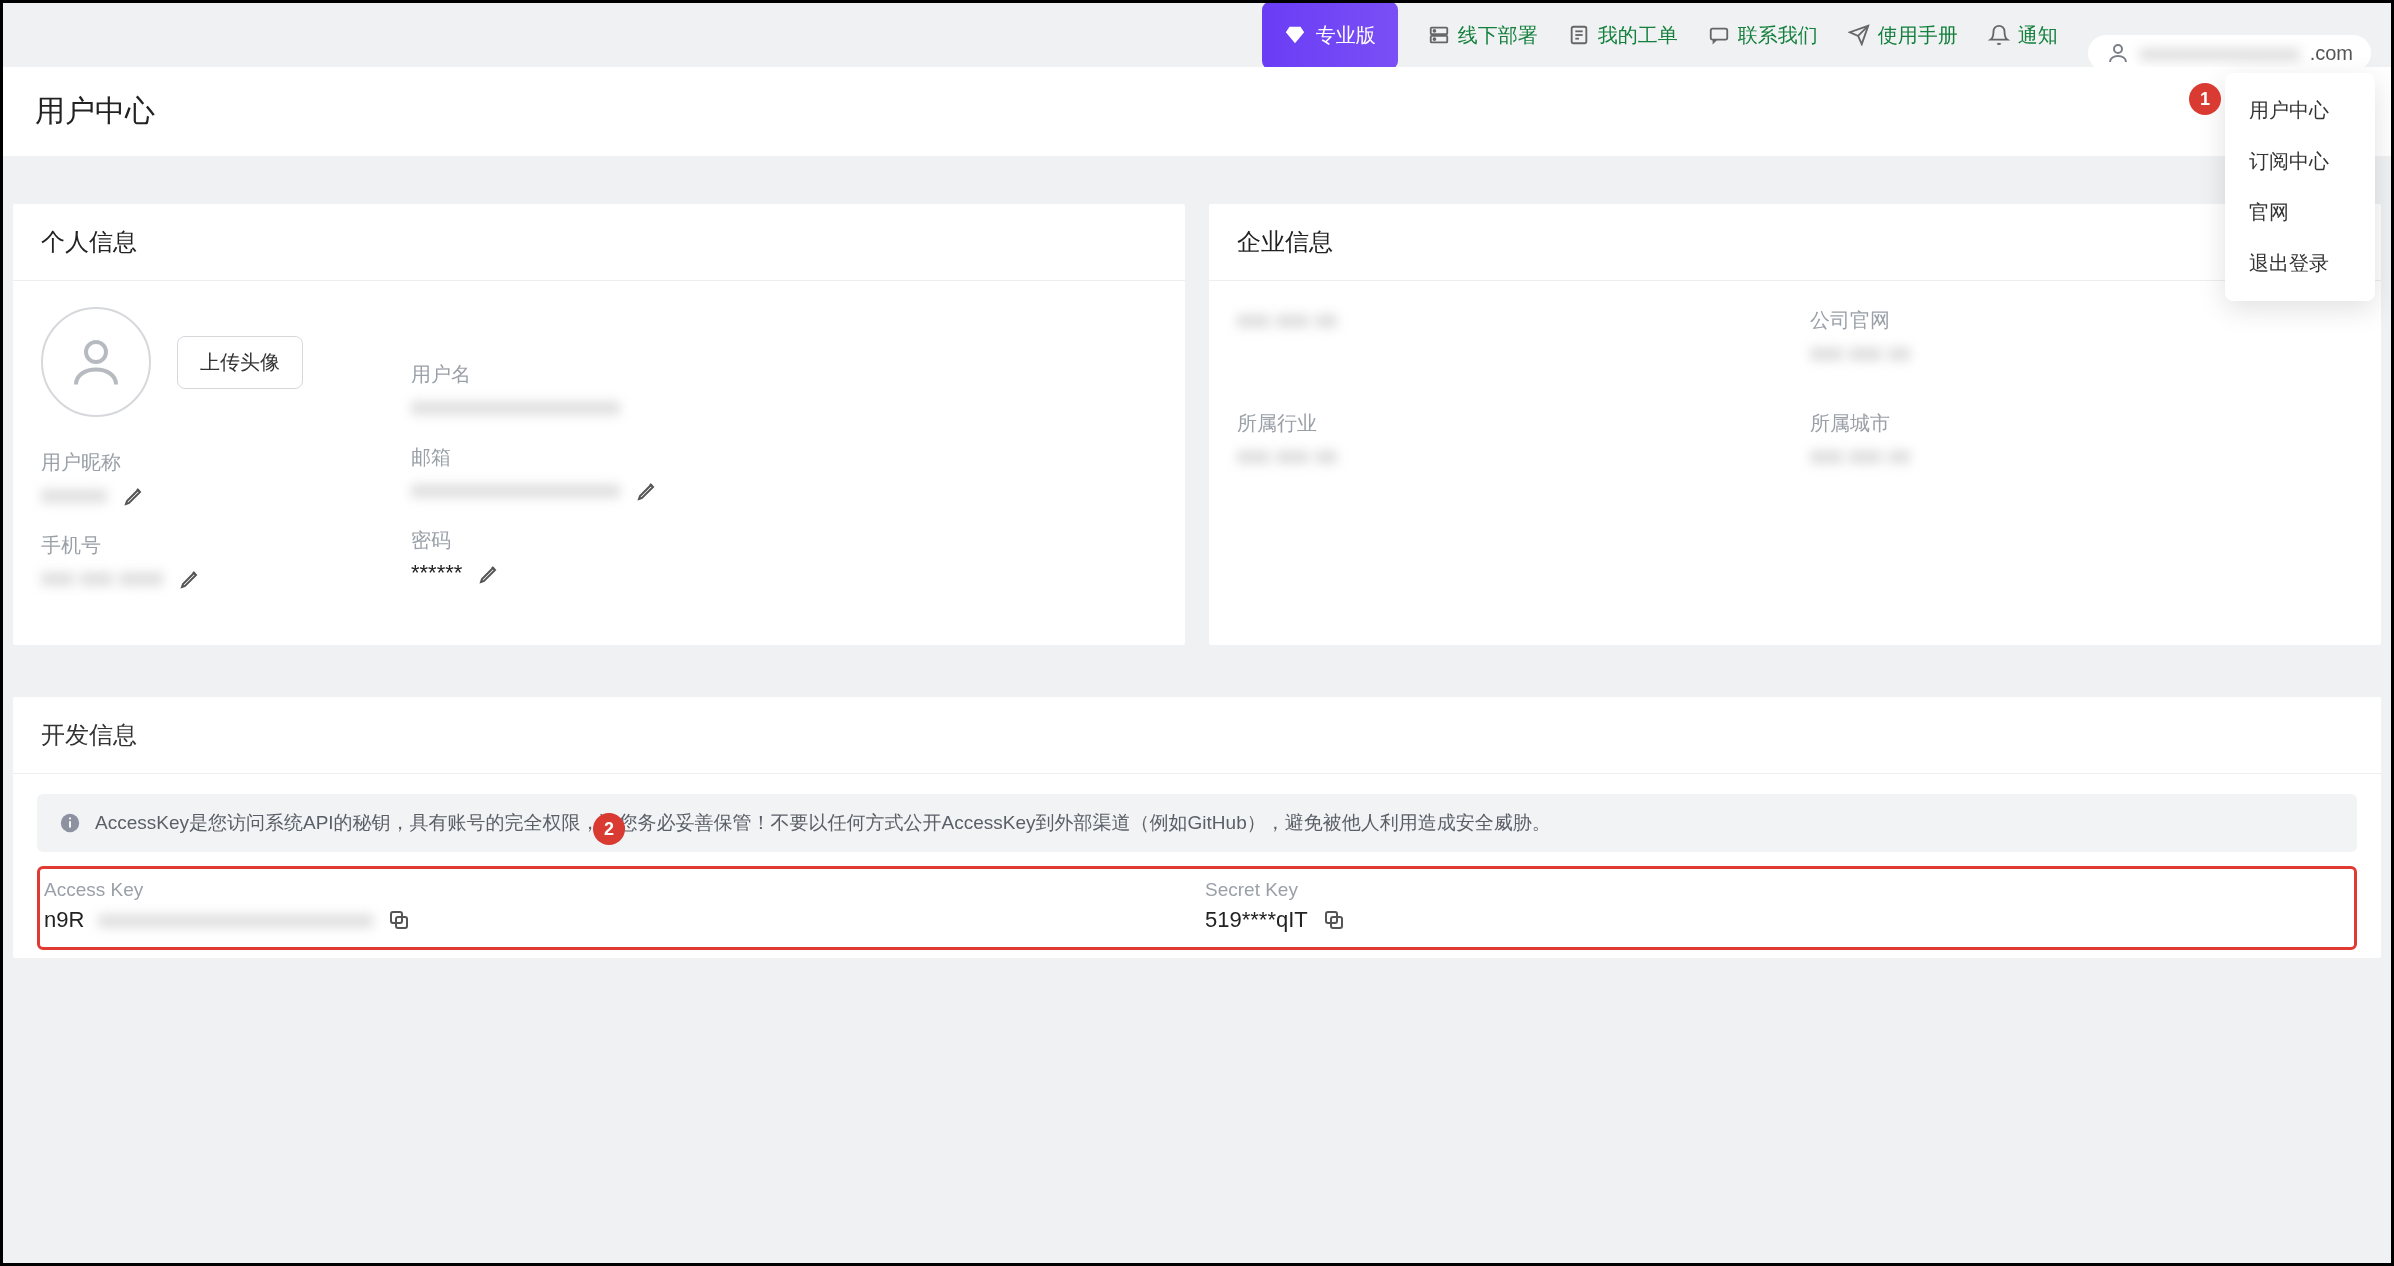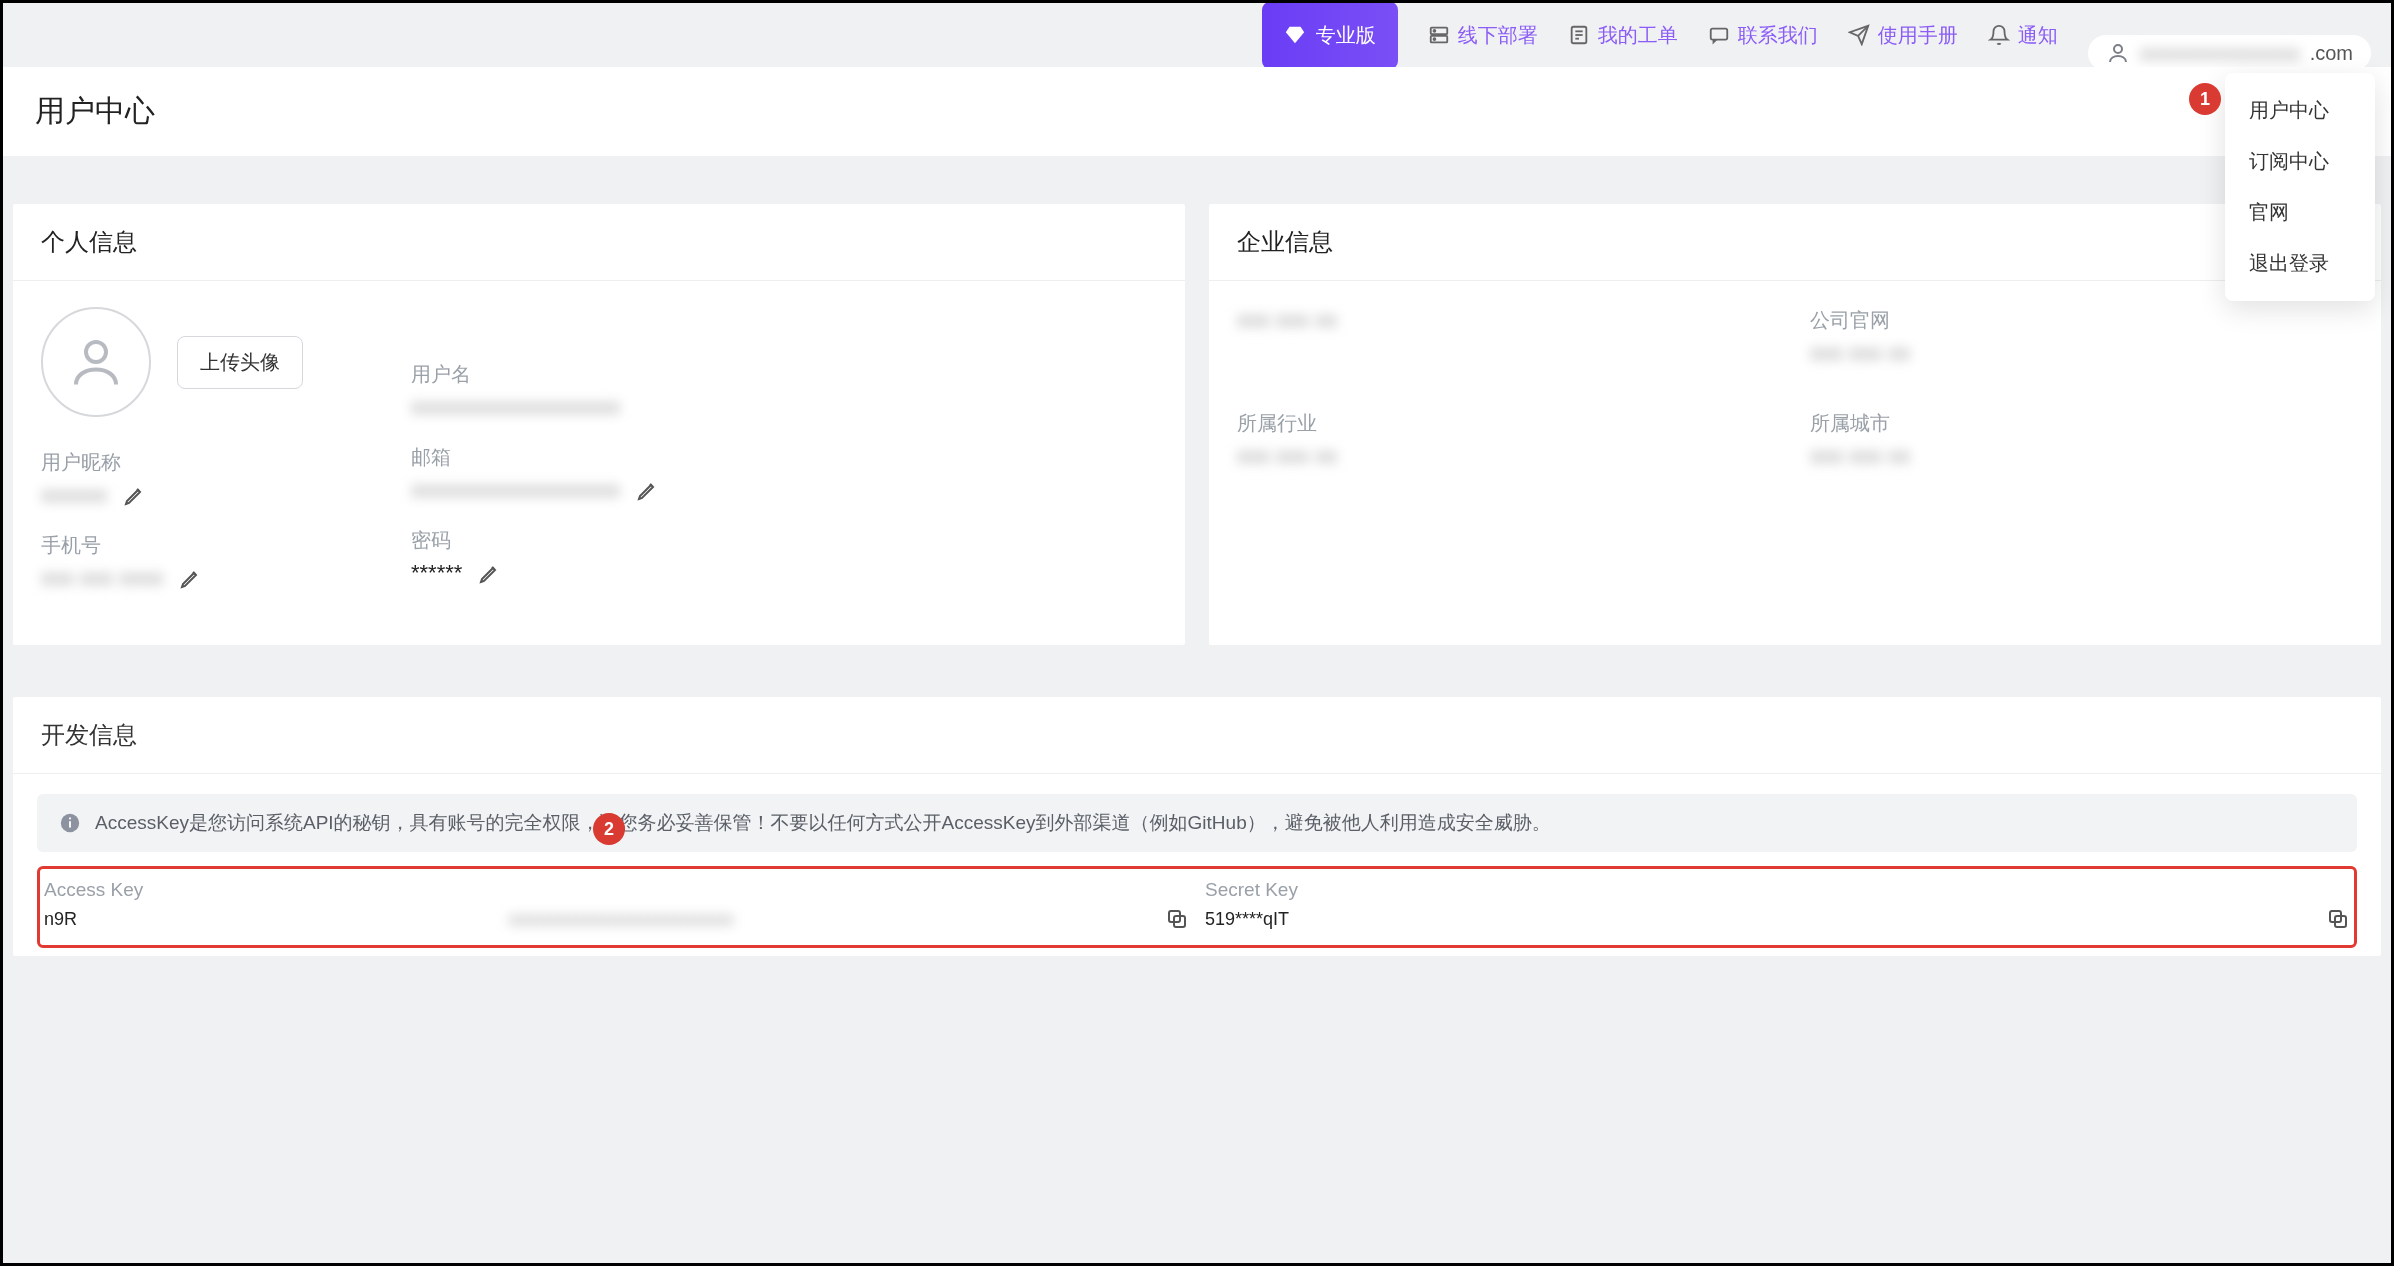--- a/index.html
+++ b/index.html
@@ -16,21 +16,21 @@
       padding: 10px 20px;
       height: 64px;
       justify-content: flex-end;
       gap: 30px;
       position: relative;
     }
     .topnav-item {
       display: flex;
       align-items: center;
       gap: 8px;
-      color: #8b5cf6;
+      color: #15803d;
       cursor: pointer;
       font-size: 20px;
     }
     .pro-badge {
       background: linear-gradient(90deg,#6a3df5,#7a4ff6);
       color: #fff;
       padding: 20px 22px;
       border-radius: 8px;
       display: flex;
       align-items: center;
@@ -117,21 +117,21 @@
       margin: 20px 24px 14px 24px; background:#f2f3f5; border-radius:6px;
       padding: 16px 22px; display:flex; align-items:center; gap:14px; color:#5a5f67; font-size:19px;
     }
     .keys-row {
       margin: 0 24px 8px 24px;
       display:grid; grid-template-columns:1fr 1fr;
       gap: 30px;
       padding: 10px 4px 14px 4px;
     }
     .key-item .key-label { color:#9aa0a8; font-size:19px; margin-bottom:6px; }
-    .key-item .key-val { display:flex; align-items:center; gap:14px; font-size:18px; color:#222;justify-content:space-between; }
+    .key-item .key-val { display:flex; align-items:center; gap:14px; font-size:22px; color:#222; }
     .copy-icon { color:#666; cursor:pointer; display:inline-flex; }
     .red-box { border: 3px solid #e13a33; border-radius:6px; position:relative;gap:16px; }
 
     .annot-badge {
       position:absolute;
       width:32px; height:32px; border-radius:50%; background:#d93a31; color:#fff;
       display:flex; align-items:center; justify-content:center; font-size:18px; font-weight:600;
       z-index: 50;
     }
     .user-dropdown {

